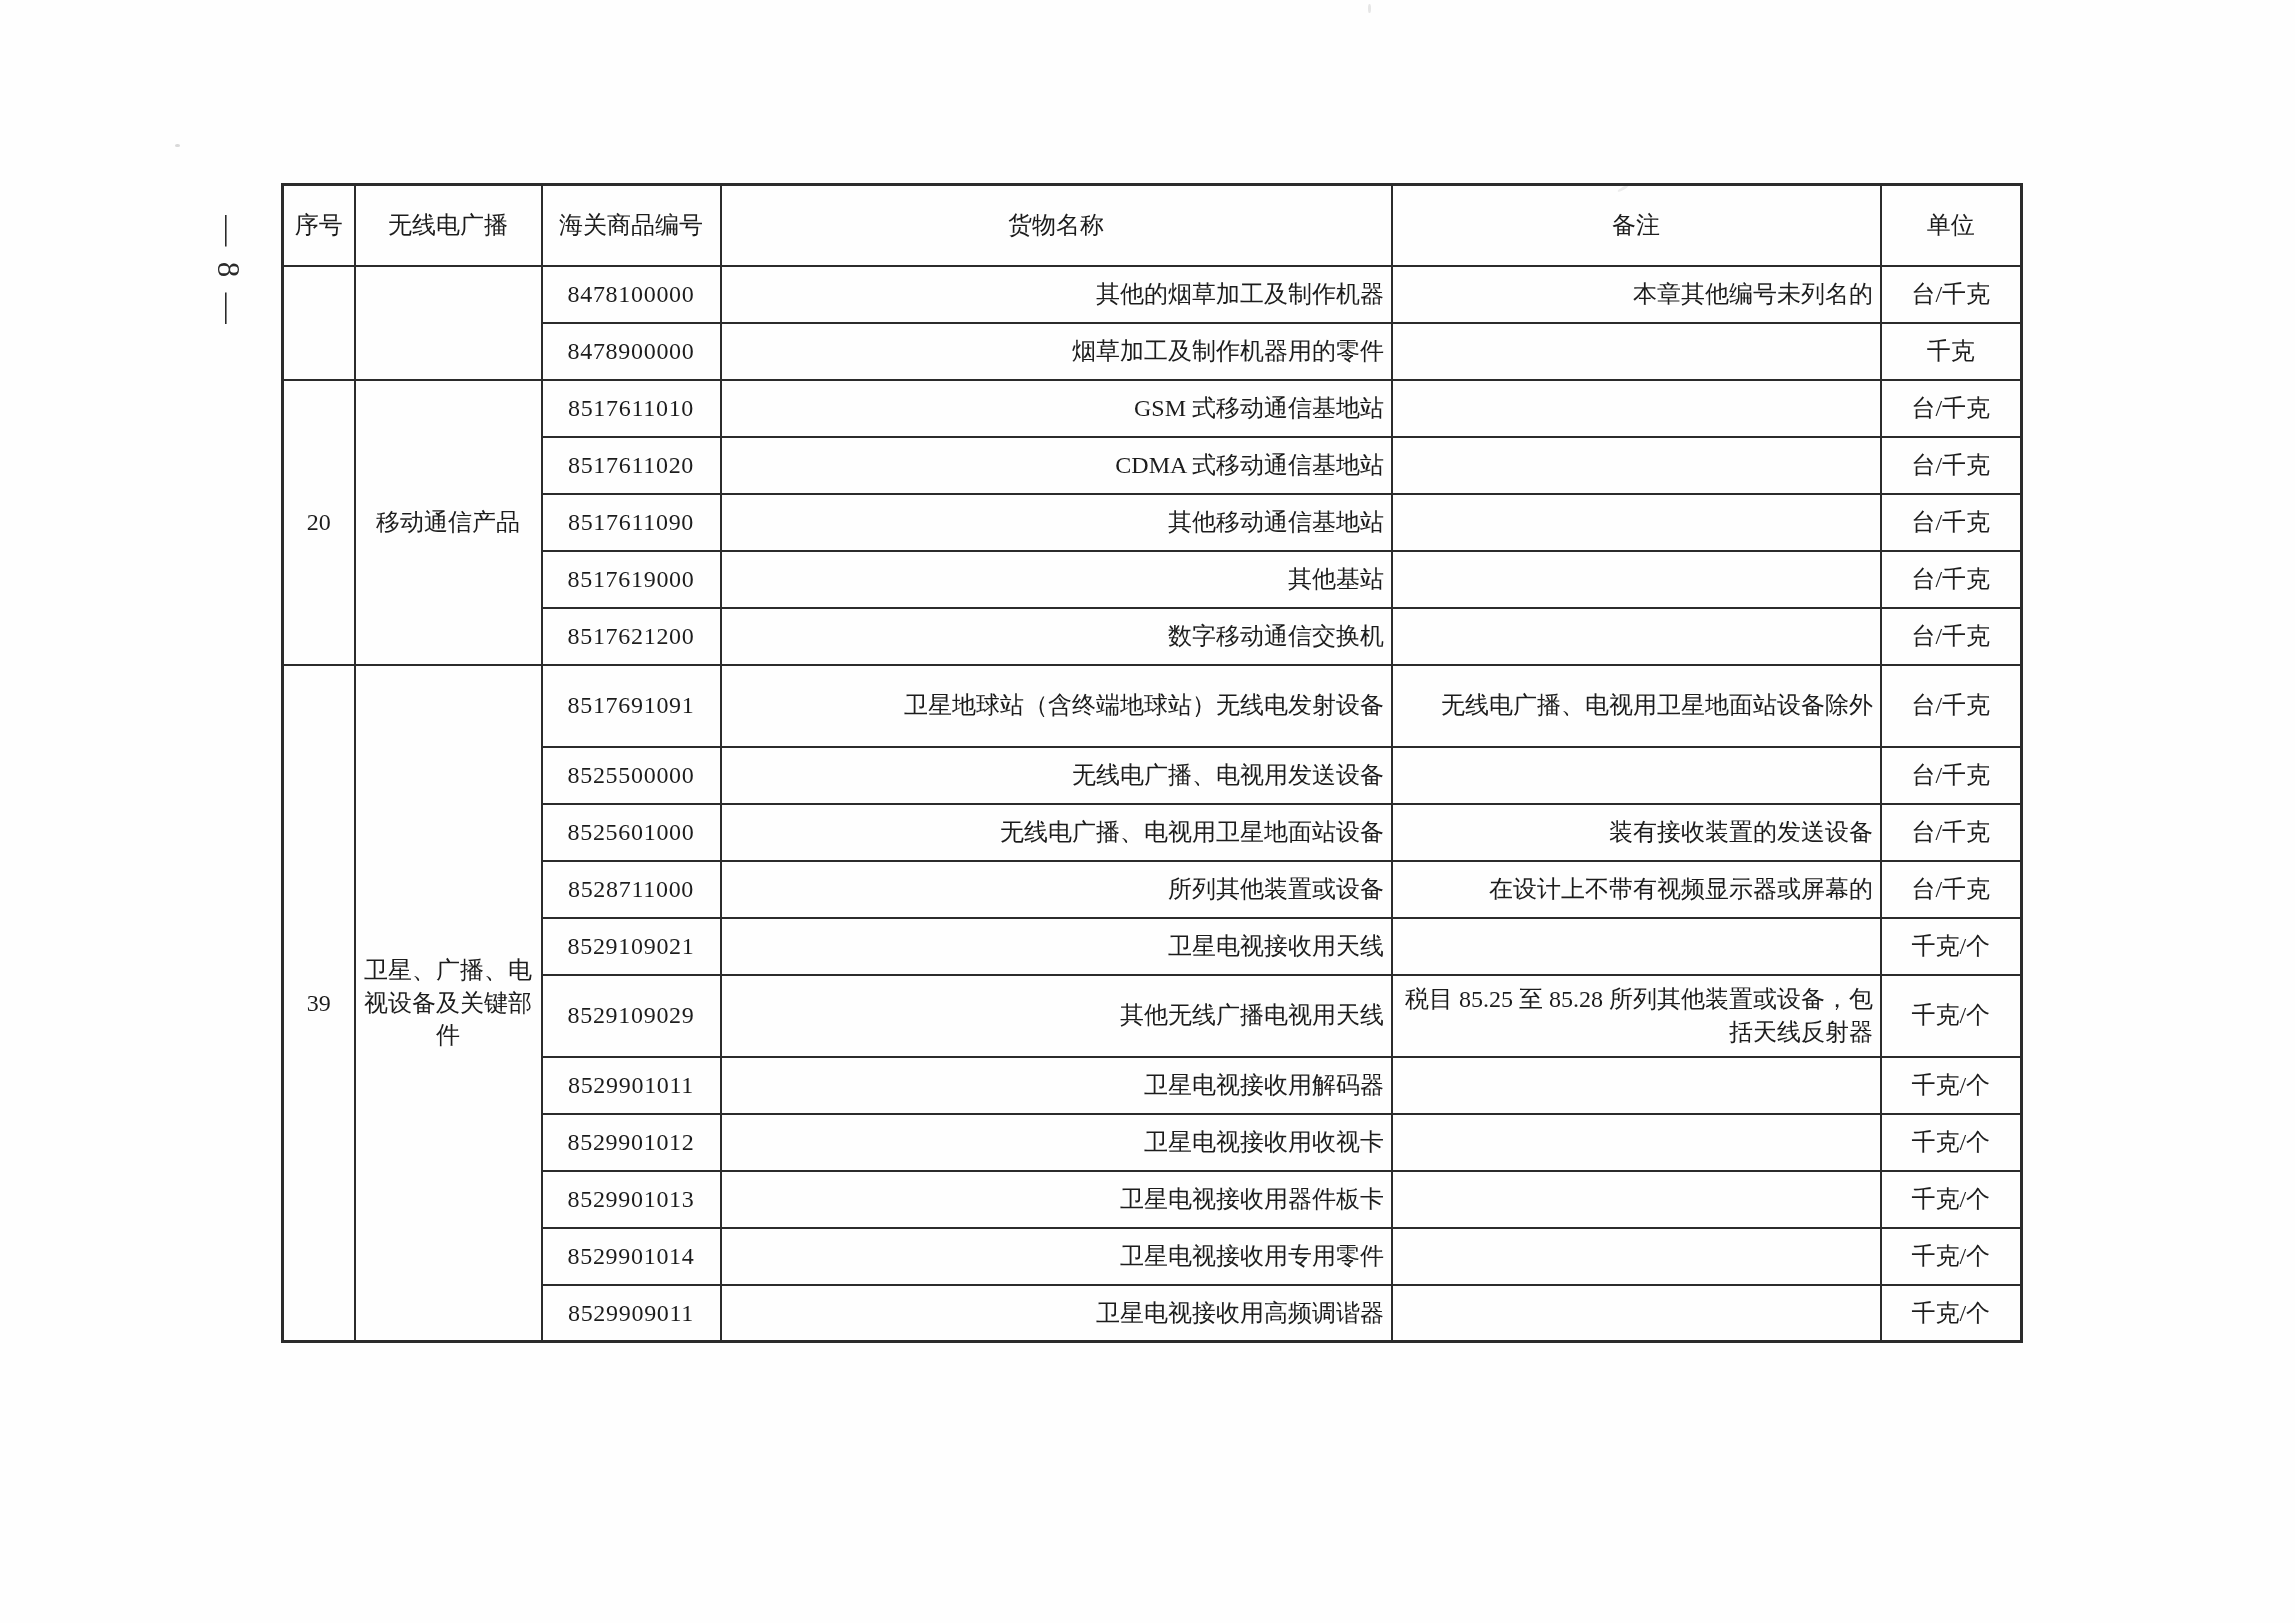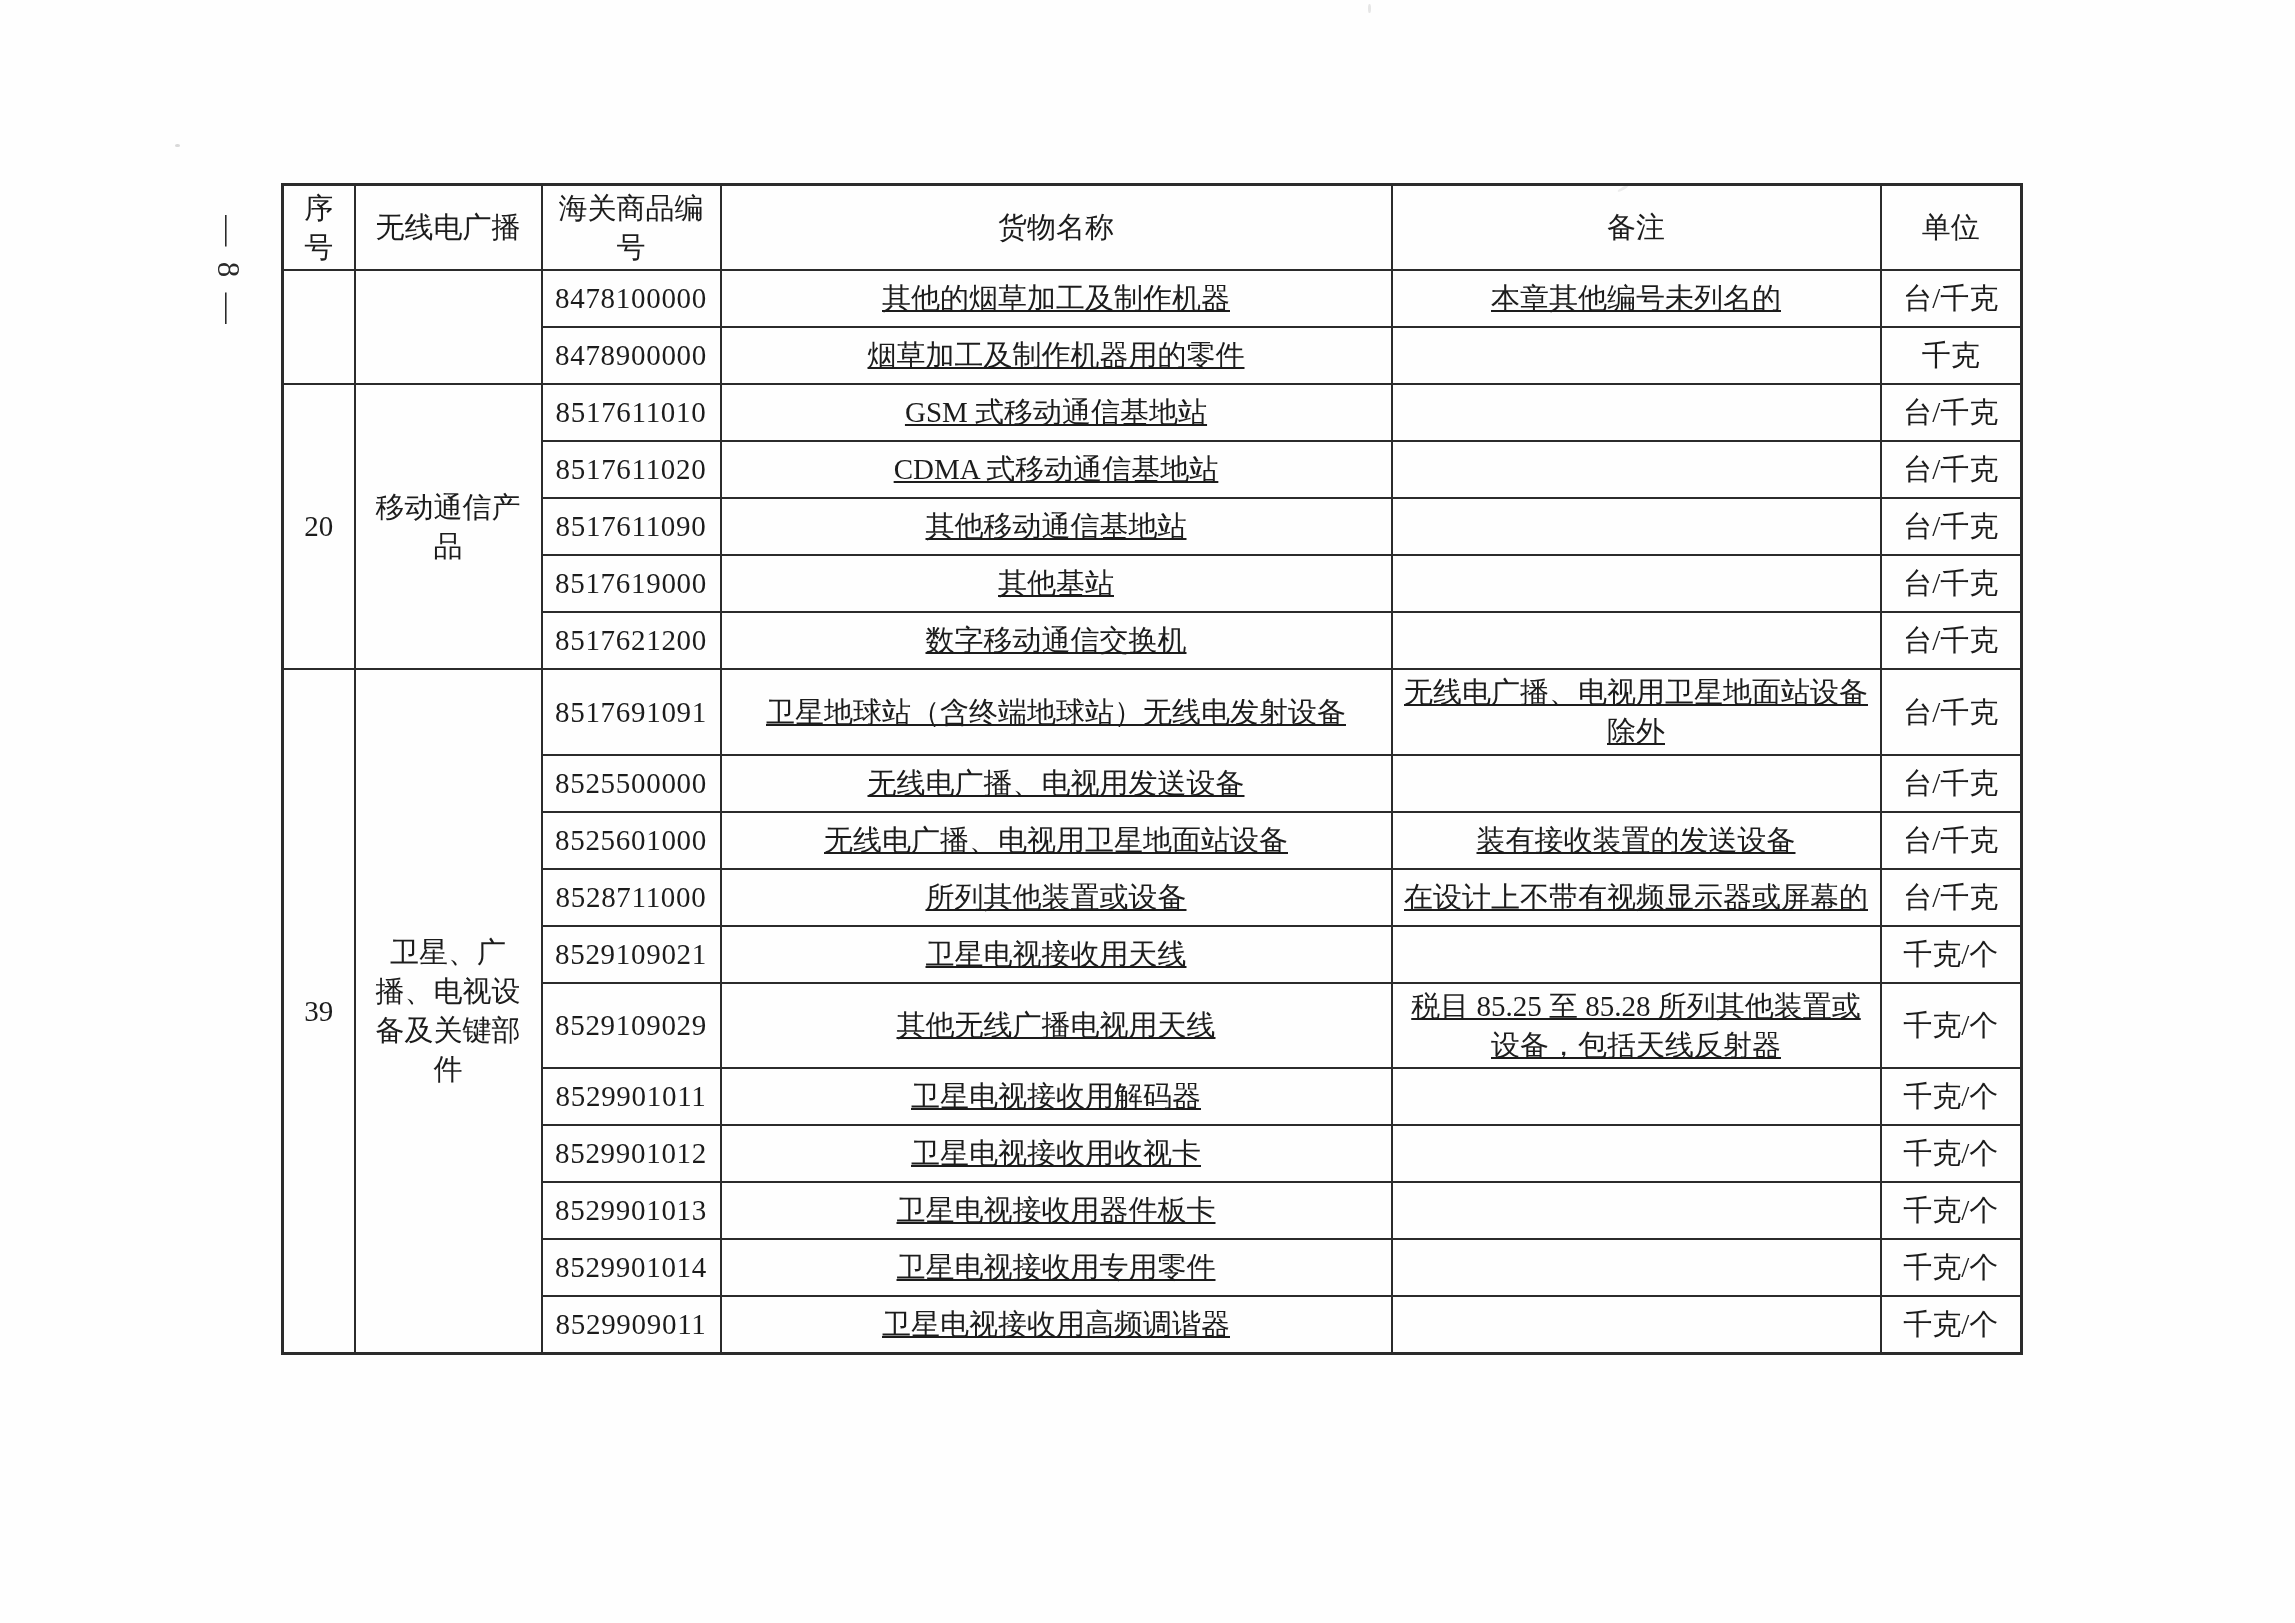--- a/index.html
+++ b/index.html
@@ -28,41 +28,41 @@
   .speck.s1{left:175px;top:144px;width:4.6px;height:3.3px;opacity:.55;}
   .speck.s2{left:1368px;top:3.9px;width:2.6px;height:9.2px;opacity:.35;}
   .speck.s3{left:1617px;top:187px;width:11.8px;height:2.6px;opacity:.25;transform:rotate(-30deg);}
 
   table.doc{
     position:absolute;
     left:281px;top:183px;
     width:1738px;
     border-collapse:collapse;
     table-layout:fixed;
-    font-size:29px;
+    font-size:24px;
   }
   table.doc td,table.doc th{
     border-left:2px solid #2b2b2b;
     border-right:2px solid #2b2b2b;
     border-top:2.6px solid #2b2b2b;
     border-bottom:2.6px solid #2b2b2b;
     padding:2.6px 6.5px;
     vertical-align:middle;
     font-weight:normal;
     line-height:1.35;
   }
   table.doc{border:3.3px solid #2b2b2b;}
   table.doc tr.hdr{height:81px;}
   table.doc tr{height:57px;}
   table.doc tr.tall{height:82px;}
   table.doc tr.last td{border-bottom:3.9px solid #2b2b2b;}
   th.h{text-align:center;}
   td.seq,td.cat{text-align:center;}
   td.code{text-align:center;letter-spacing:0.7px;}
-  td.name,td.remark{text-align:center;text-decoration:underline;}
+  td.name,td.remark{text-align:right;}
   td.unit{text-align:center;white-space:nowrap;}
   td.cat{line-height:1.5;padding:2.6px 3.9px;margin-left:12px;}
 </style>
 </head>
 <body>
 
 <div class="sheet">
 
   <div class="page-num">— 8 —</div>
 

